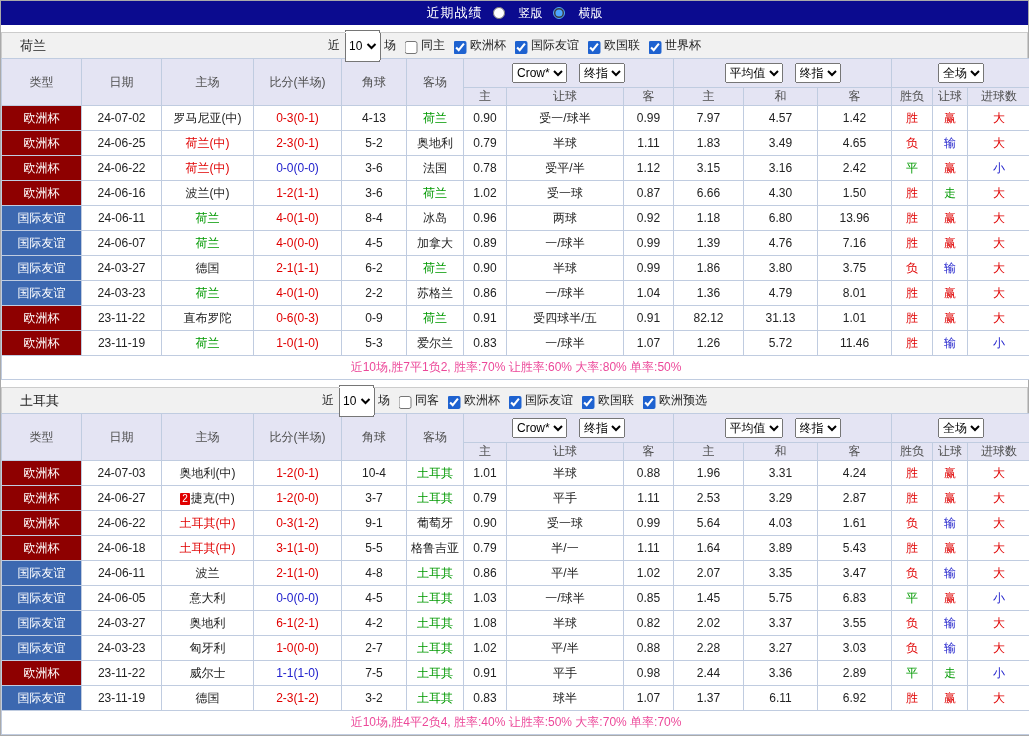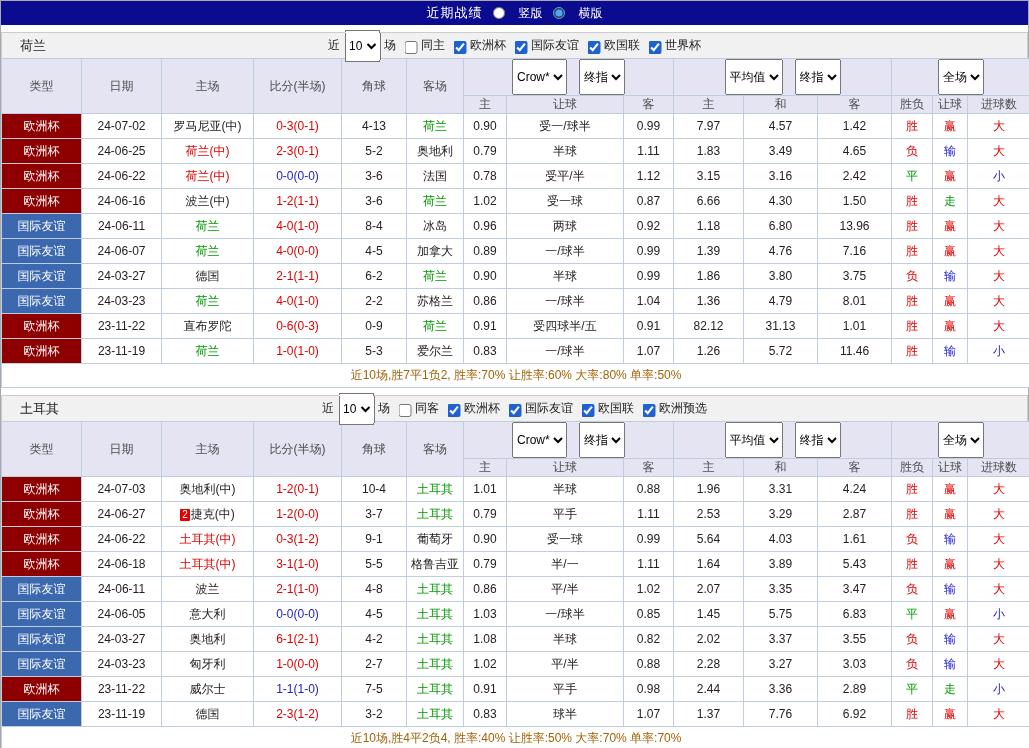--- a/index.html
+++ b/index.html
@@ -21,29 +21,29 @@
   .filters select { font-size:12px; height:32px; }
   .filters label { display:inline-flex; align-items:flex-end; gap:3px; cursor:pointer; }
   .filters input[type=checkbox] { width:13px; height:13px; margin:0 1px 0 4px; accent-color:#1e62d0; }
 
   
   table.grid { border-collapse:collapse; table-layout:fixed; width:1029px; }
   table.grid td { border:1px solid #c0cce0; text-align:center; height:25px; padding:0 2px; overflow:hidden; white-space:nowrap; }
   tr.hrow1 td, tr.hrow2 td { background:#e4e4f3; color:#4d4d4d; }
   tr.hrow1 td { height:29px; }
   tr.hrow2 td { height:18px; }
-  .selcell select { font-size:12px; height:36px; margin:0 6px; }
+  .selcell select { font-size:12px; height:20px; margin:0 6px; }
   tr.drow td { background:#fff; }
   .t-euro { background:#8e0000 !important; color:#fff; }
   .t-friendly { background:#3c68b0 !important; color:#fff; }
   .c-red { color:#e00000; }
   .c-blue { color:#2020cc; }
   .c-green { color:#009900; }
   .c-black { color:#222; }
-  tr.summary td { color:#a16207; height:24px; background:#fff; }
+  tr.summary td { color:#ec4899; height:24px; background:#fff; }
   .card { display:inline-block; background:#e00000; color:#fff; font-size:10px; line-height:12px; padding:0 2px; margin-right:1px; border-radius:1px; }
 </style>
 </head>
 <body>
 
 <div class="page">
   <div class="topbar">
     <span class="topbar-title">近期战绩</span>
     <label>
       <input type="radio" name="layoutmode" style="">
@@ -540,21 +540,21 @@
       <td class="t-friendly">国际友谊</td>
       <td>23-11-19</td>
       <td class="c-black">德国</td>
       <td class="c-red">2-3(1-2)</td>
       <td>3-2</td>
       <td class="c-green">土耳其</td>
       <td>0.83</td>
       <td>球半</td>
       <td>1.07</td>
       <td>1.37</td>
-      <td>7.76</td>
+      <td>6.11</td>
       <td>6.92</td>
       <td class="c-red">胜</td>
       <td class="c-red">赢</td>
       <td class="c-red">大</td>
     </tr>
             <tr class="summary">
               <td colspan="15">近10场,胜4平2负4, 胜率:40% 让胜率:50% 大率:70% 单率:70%</td>
             </tr>
           </tbody>
         </table>

